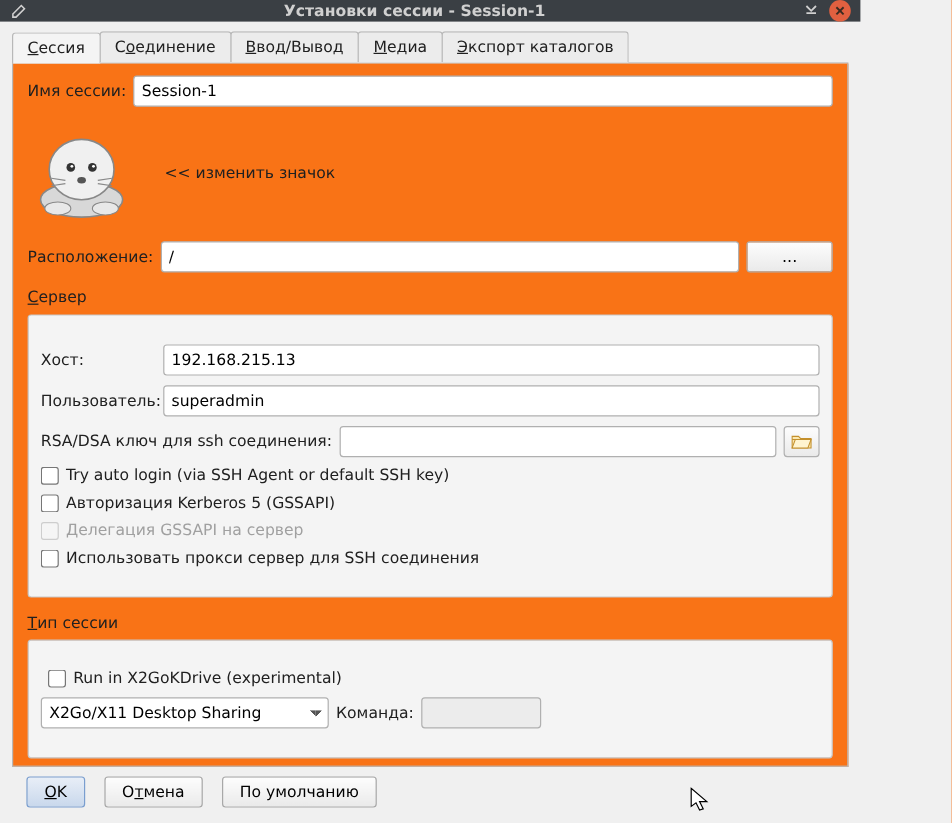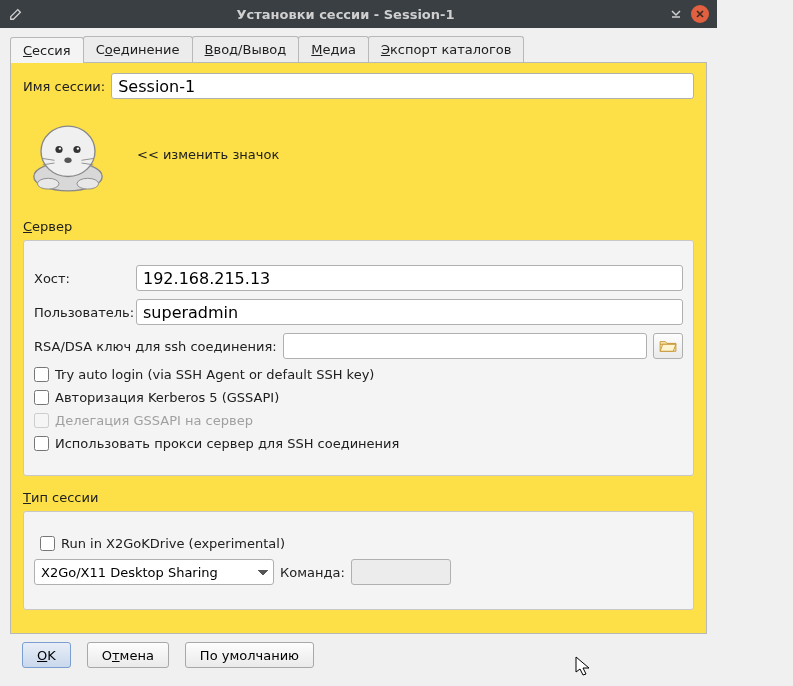--- a/index.html
+++ b/index.html
@@ -9,24 +9,24 @@
 .titlebar .pencil { width: 16px; display: flex; align-items: center; justify-content: center; }
 .titlebar .title { flex: 1; text-align: center; font-weight: bold; }
 .titlebar .minbtn { width: 18px; text-align: center; color: #d0d0d0; }
 .titlebar .closebtn { width: 18px; height: 18px; border-radius: 50%; background: #e06040; display: flex; align-items: center; justify-content: center; margin-left: 6px; }
 .titlebar .closebtn svg { width: 10px; height: 10px; }
 .content { flex: 1; padding: 8px 10px; display: flex; flex-direction: column; font-size: 13px; color: #202020; }
 .tabbar { display: flex; border-bottom: 1px solid #b8b8b8; }
 .tab { padding: 5px 12px; border: 1px solid #b8b8b8; border-bottom: none; background: #ececec; margin-right: -1px; position: relative; top: 0; border-radius: 3px 3px 0 0; cursor: pointer;}
 .tab.active { background: #f4f4f4; top: 1px; }
 .tab .ul { text-decoration: underline; }
-.tabpage { border: 1px solid #b8b8b8; border-top: none; padding: 10px 12px 6px 12px; flex: 1; display: flex; flex-direction: column; gap: 6px; background: #fde047; }
+.tabpage { border: 1px solid #b8b8b8; border-top: none; padding: 10px 12px 6px 12px; flex: 1; display: flex; flex-direction: column; gap: 6px; background: #f97316; }
 .row { display: flex; align-items: center; gap: 6px; }
 .label { white-space: nowrap; }
-input.text { flex: 1; height: 26px; border: 1px solid #b0b0b0; border-radius: 3px; padding: 2px 6px; background: #fff; font-size: 16px; }
+input.text { flex: 1; height: 26px; border: 1px solid #b0b0b0; border-radius: 3px; padding: 2px 6px; background: #fff; font-size: 13px; }
 input.text:read-only { background: #fff; }
 .iconbox { display: flex; align-items: center; gap: 24px; margin: 8px 0 10px 0; text-align: center; }
 .seal { width: 90px; height: 82px; }
 .changeicon { color: #202020; font-size: 13px; }
 .browsebtn { width: 72px; height: 26px; border: 1px solid #b0b0b0; border-radius: 3px; background: linear-gradient(#fdfdfd,#eaeaea); cursor: pointer; }
 .group-label { margin-top: 8px; }
 .group-label .ul { text-decoration: underline; }
 .groupbox { border: 1px solid #c8c8c8; border-radius: 3px; padding: 24px 10px; display: flex; flex-direction: column; gap: 8px; background: #f4f4f4; }
 .formrow { display: flex; align-items: center; gap: 6px; }
 .formrow .flabel { width: 96px; }
@@ -101,20 +101,25 @@
             <ellipse cx="50" cy="52" rx="4" ry="3" fill="#555"></ellipse>
             <line x1="35" y1="52" x2="22" y2="50" stroke="#888"></line>
             <line x1="35" y1="55" x2="22" y2="57" stroke="#888"></line>
             <line x1="65" y1="52" x2="78" y2="50" stroke="#888"></line>
             <line x1="65" y1="55" x2="78" y2="57" stroke="#888"></line>
           </svg>
         </div>
         <span class="changeicon">&lt;&lt; изменить значок</span>
       </div>
 
+      <div class="row">
+        <span class="label">Расположение:</span>
+        <input class="text" value="/" style="">
+        <button class="browsebtn">...</button>
+      </div>
 
       <div class="group-label"><span class="ul">С</span>ервер</div>
       <div class="groupbox">
         <div class="formrow">
           <span class="flabel">Хост:</span>
           <input class="text" value="192.168.215.13" style="">
         </div>
         <div class="formrow">
           <span class="flabel">Пользователь:</span>
           <input class="text" value="superadmin" style="">

